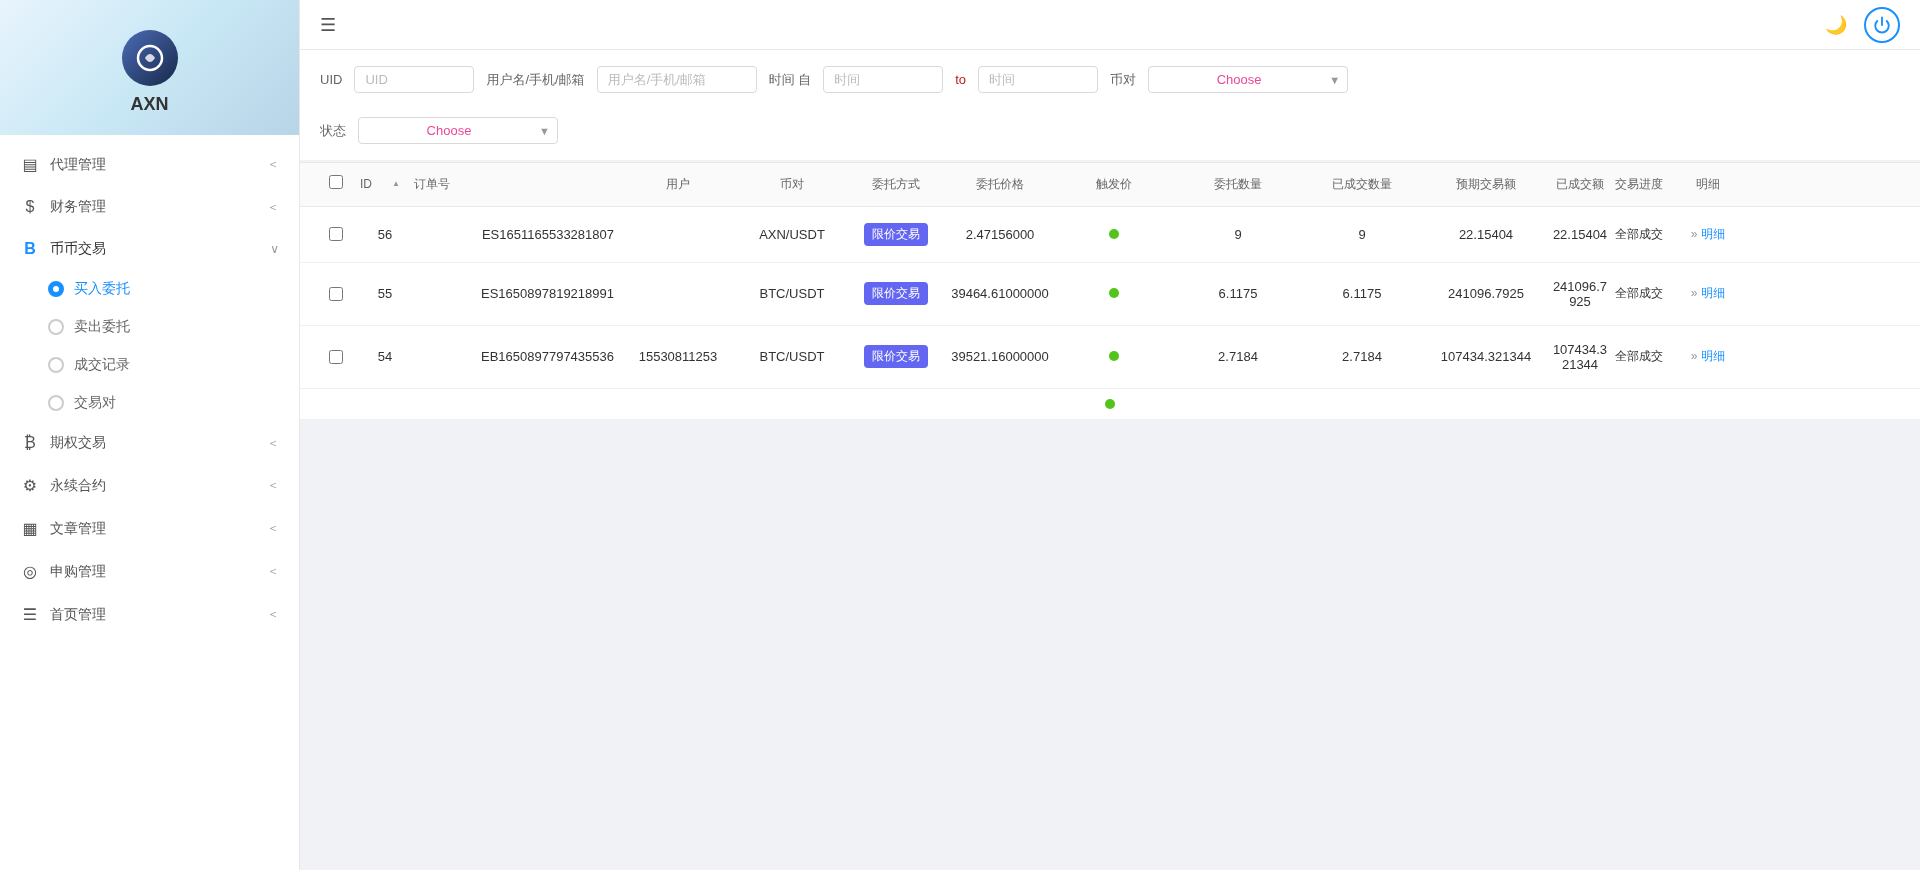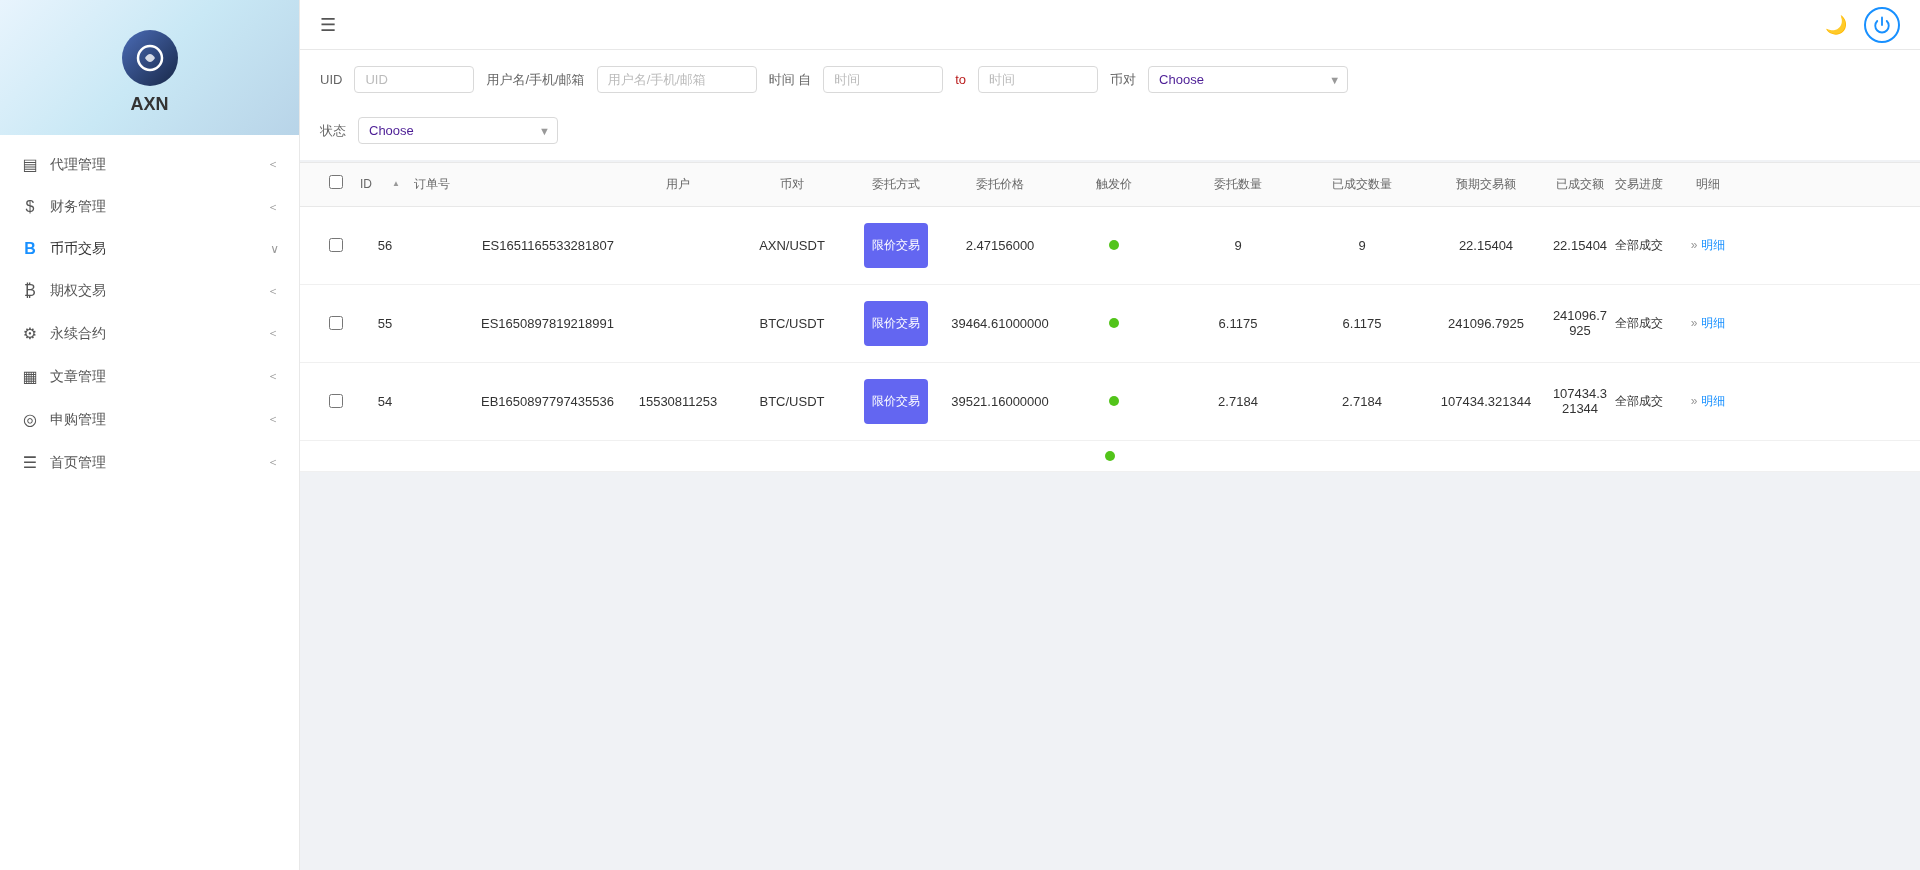--- a/index.html
+++ b/index.html
@@ -158,26 +158,27 @@
       background: #fff;
       outline: none;
       min-width: 120px;
     }
     .filter-input::placeholder { color: #bbb; }
     .filter-select {
       border: 1px solid #d9d9d9;
       border-radius: 4px;
       padding: 5px 28px 5px 10px;
       font-size: 13px;
-      color: #4c1d95;
+      color: #ec4899;
       background: #fff;
       outline: none;
       appearance: none;
       cursor: pointer;
       min-width: 160px;
+      text-align: center;
     }
     .filter-select-wrap {
       position: relative;
       display: inline-flex;
       align-items: center;
     }
     .filter-select-wrap .select-arrow {
       position: absolute;
       right: 8px;
       color: #999;
@@ -228,21 +229,21 @@
       color: #333;
       text-align: center;
       word-break: break-all;
     }
     .td.left { text-align: right; }
     .badge-limit {
       display: inline-block;
       background: #6366f1;
       color: white;
       border-radius: 4px;
-      padding: 14px 8px;
+      padding: 3px 8px;
       font-size: 12px;
       white-space: nowrap;
     }
     .green-dot {
       width: 10px;
       height: 10px;
       background: #52c41a;
       border-radius: 50%;
       display: inline-block;
       margin: 0 auto;
@@ -309,20 +310,38 @@
     </div>
 
     <div class="nav-item active-parent">
       <div class="nav-left">
         <span class="nav-icon" style="color:#1890ff;font-weight:bold;">B</span>
         <span class="nav-label">币币交易</span>
       </div>
       <span class="nav-arrow">∨</span>
     </div>
 
+    <div class="nav-submenu">
+      <div class="sub-item active">
+        <div class="sub-dot"></div>
+        <span class="sub-label">买入委托</span>
+      </div>
+      <div class="sub-item">
+        <div class="sub-dot"></div>
+        <span class="sub-label">卖出委托</span>
+      </div>
+      <div class="sub-item">
+        <div class="sub-dot"></div>
+        <span class="sub-label">成交记录</span>
+      </div>
+      <div class="sub-item">
+        <div class="sub-dot"></div>
+        <span class="sub-label">交易对</span>
+      </div>
+    </div>
 
     <div class="nav-item">
       <div class="nav-left">
         <span class="nav-icon">₿</span>
         <span class="nav-label">期权交易</span>
       </div>
       <span class="nav-arrow">＜</span>
     </div>
 
     <div class="nav-item">

